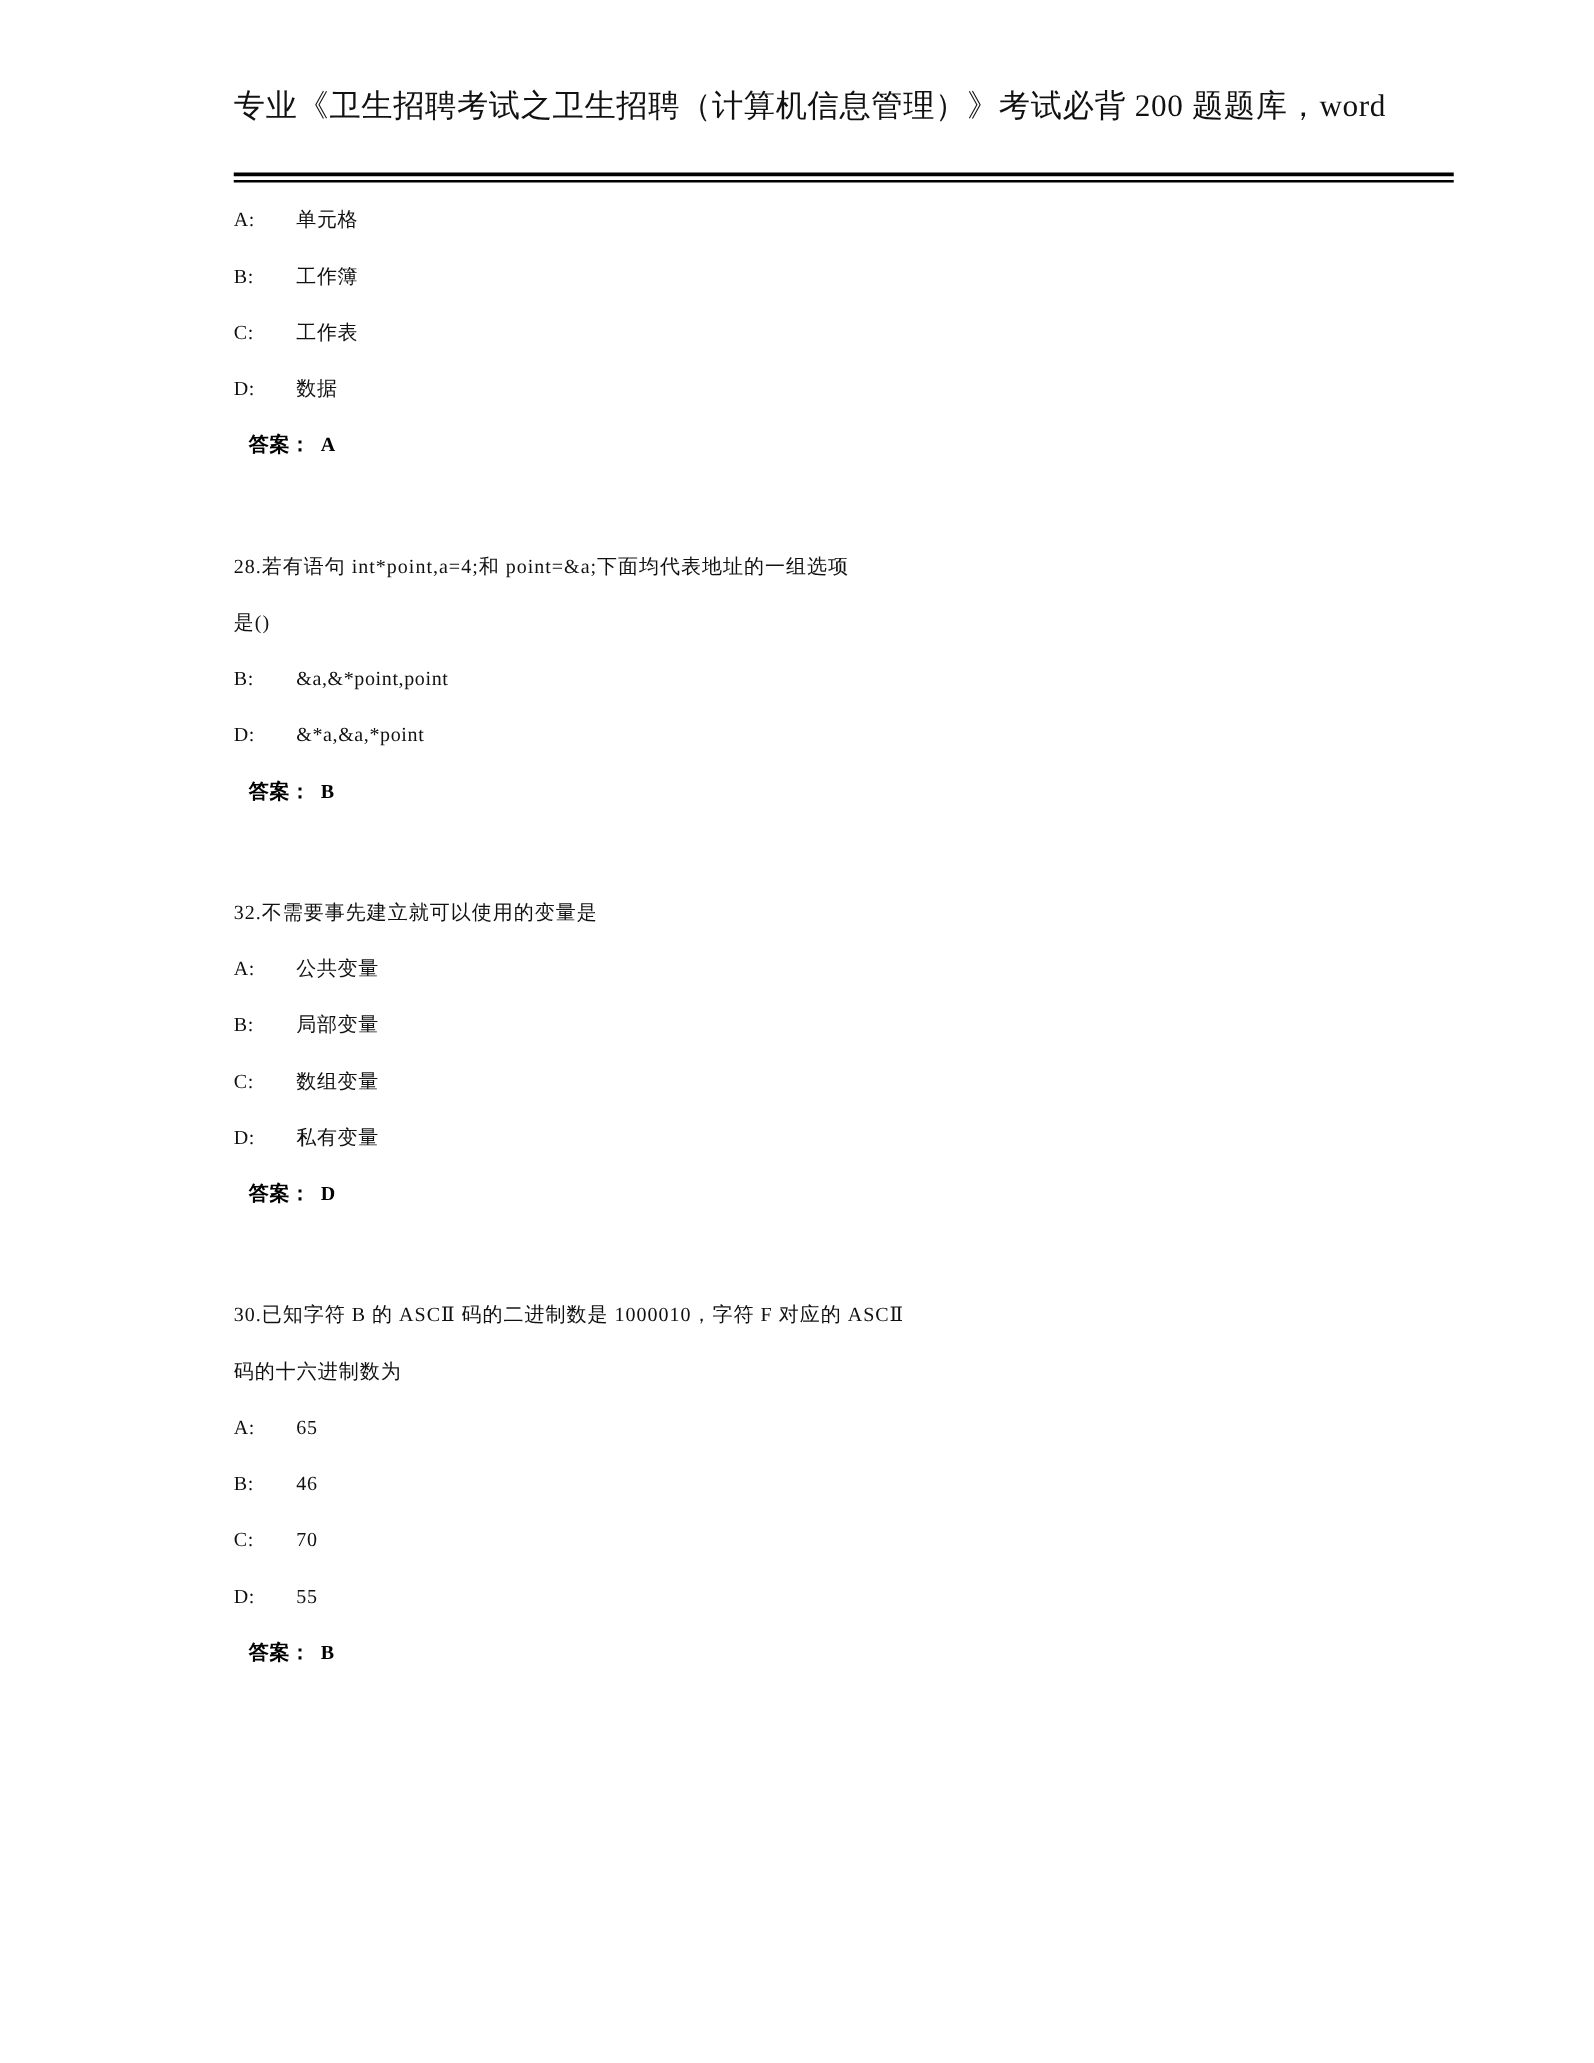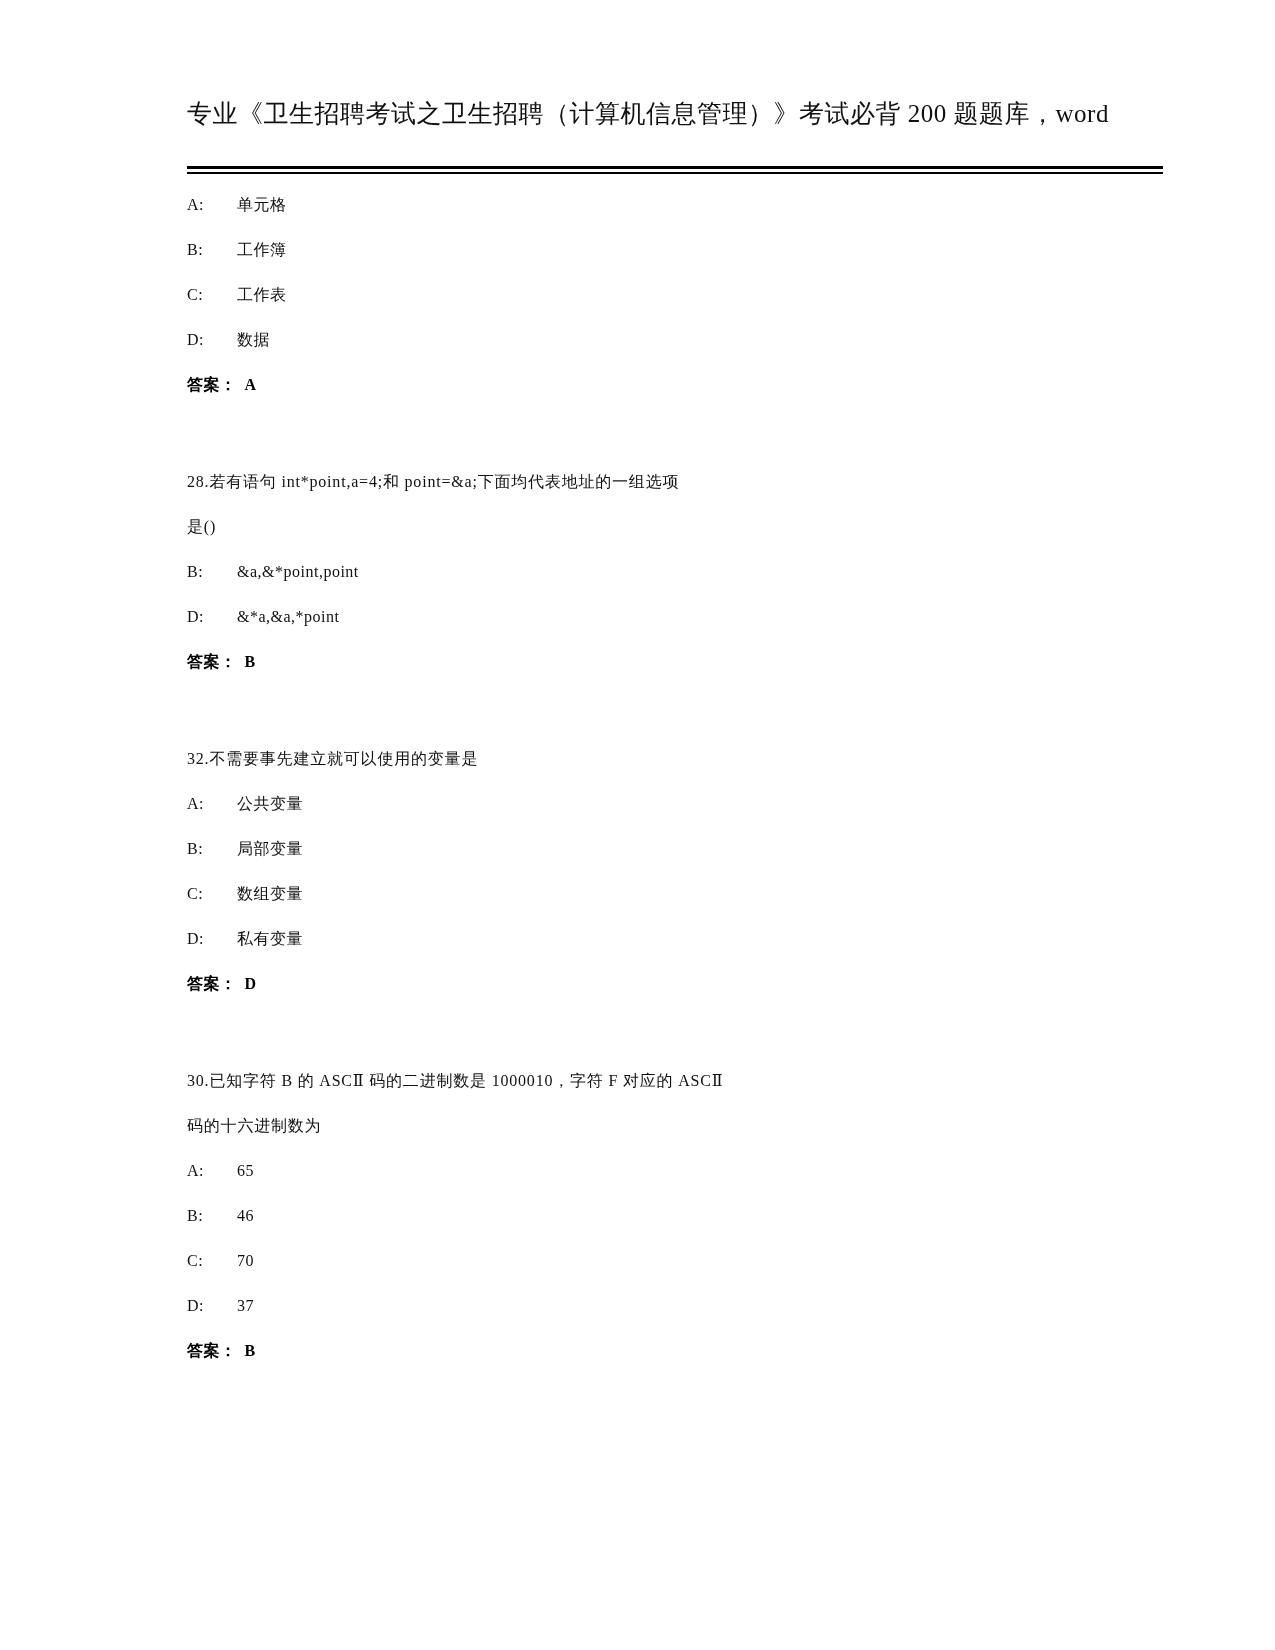--- a/index.html
+++ b/index.html
@@ -11,21 +11,21 @@
     width: 1275px;
     height: 1650px;
     overflow: hidden;
     font-family: "Liberation Serif", "DejaVu Serif", serif;
     color: #111111;
   }
   .page {
     box-sizing: border-box;
     width: 1057px;
     height: 1650px;
-    padding: 94px 112px 0 187px;
+    padding: 66px 112px 0 187px;
     background: #ffffff;
   }
   .header .h-line {
     font-size: 25px;
     line-height: 40px;
     white-space: nowrap;
     letter-spacing: 0.5px;
   }
   .double-rule {
     margin-top: 32px;
@@ -52,20 +52,21 @@
   .opt-label {
     display: inline-block;
     min-width: 50px;
   }
   .answer-row {
     font-weight: bold;
     color: #000000;
   }
   .answer-row .ans-label {
     margin-right: 8px;
+    margin-left: 12px;
   }
 </style>
 </head>
 <body>
 
 <div class="page">
 
   <div class="header">
     <div class="h-line">专业《卫生招聘考试之卫生招聘（计算机信息管理）》考试必背 200 题题库，word</div>
   </div>
@@ -129,20 +130,20 @@
     <div class="line option">
       <span class="opt-label">A:</span><span class="opt-text">65</span>
     </div>
     <div class="line option">
       <span class="opt-label">B:</span><span class="opt-text">46</span>
     </div>
     <div class="line option">
       <span class="opt-label">C:</span><span class="opt-text">70</span>
     </div>
     <div class="line option">
-      <span class="opt-label">D:</span><span class="opt-text">37</span>
+      <span class="opt-label">D:</span><span class="opt-text">55</span>
     </div>
     <div class="line answer-row">
       <span class="ans-label">答案：</span><span class="ans-value">B</span>
     </div>
   </div>
 
 </div>
 
 </body></html>

